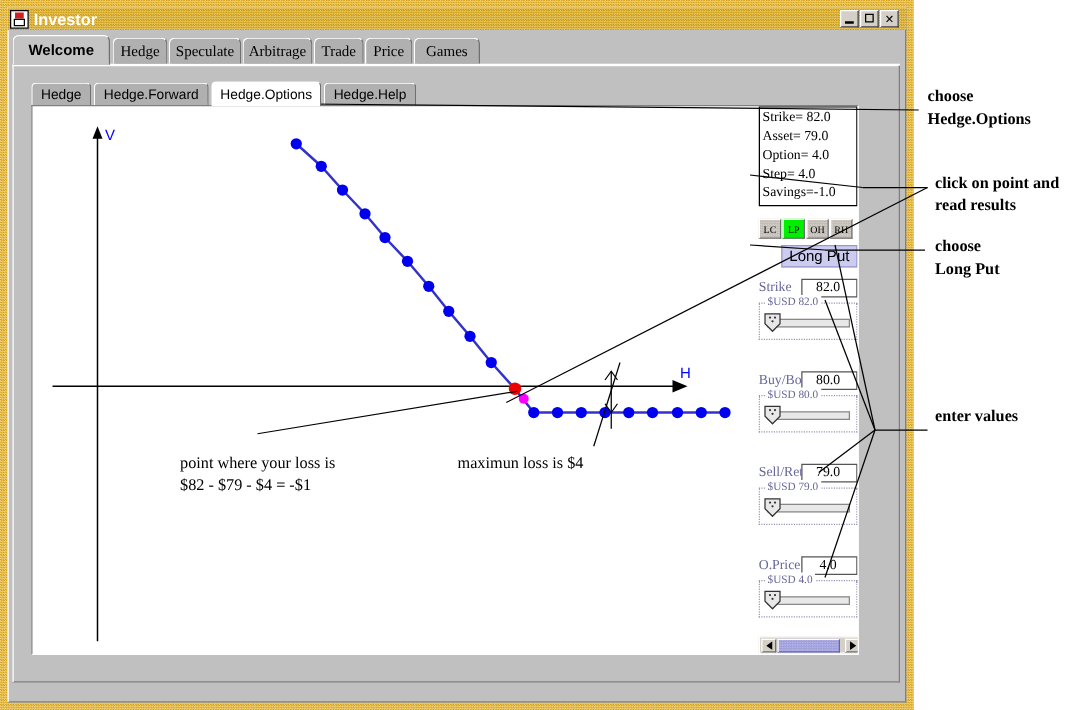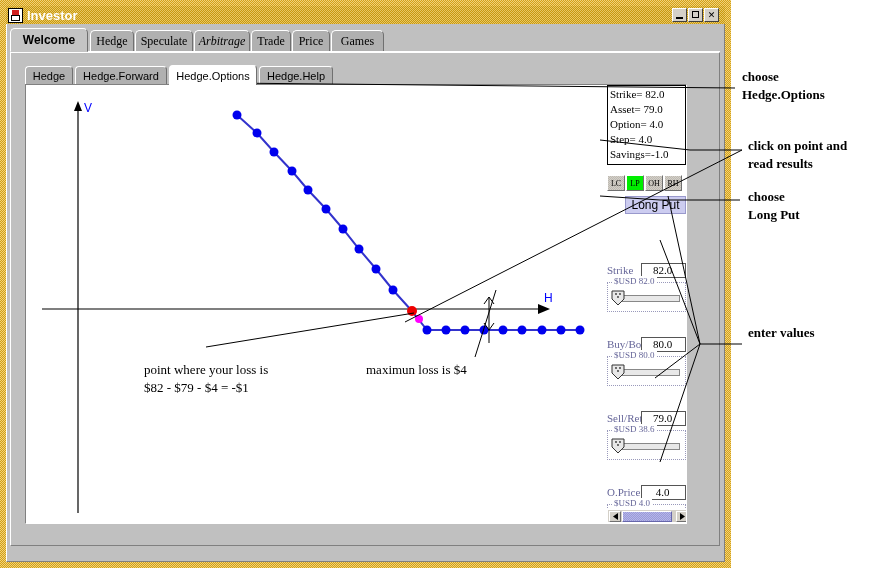--- a/index.html
+++ b/index.html
@@ -89,21 +89,21 @@
       display:flex;align-items:center;justify-content:center;
       background-image:repeating-conic-gradient(#d4d0c8 0% 25%, #bdb9b2 0% 50%);
       background-size:2px 2px;}
   .mbtn.on{background:#00ee00;background-image:none;}
 
   #modelabel{position:absolute;left:18px;top:111px;width:61px;height:18px;
       background:#ccccf0;border:1px solid #9999cc;box-sizing:border-box;
       font-family:"Liberation Sans",sans-serif;font-size:12px;color:#000;
       display:flex;align-items:center;justify-content:center;}
 
-  .fieldgrp{position:absolute;left:0px;width:79px;background:#ffffff;margin-top:40px;}
+  .fieldgrp{position:absolute;left:0px;width:79px;background:#ffffff;}
   .frow{display:flex;align-items:center;height:16px;}
   .flabel{font-family:"Liberation Serif",serif;font-size:11px;color:#666699;
       width:34px;white-space:nowrap;}
   .ftext{flex:1;height:15px;background:#ffffff;border:1px solid #555;
       box-sizing:border-box;font-family:"Liberation Serif",serif;font-size:11px;
       color:#000;text-align:center;padding-right:2px;line-height:13px;}
   .sliderbox{position:relative;margin-top:4px;height:30px;
       border:1px dotted #9999bb;box-sizing:border-box;}
   .sliderbox .cap{position:absolute;left:4px;top:-7px;background:#ffffff;
       padding:0 2px;font-family:"Liberation Serif",serif;font-size:9px;color:#666699;
@@ -161,21 +161,21 @@
     <div id="outer-tab-underline"></div>
     <div class="otab sel" style="left:0px;width:78px;">
         <span>Welcome</span>
       </div>
     <div class="otab" style="left:80px;width:44px;">
         <span>Hedge</span>
       </div>
     <div class="otab" style="left:125px;width:58px;">
         <span>Speculate</span>
       </div>
-    <div class="otab" style="left:184px;width:56px;font-style:italic;">
+    <div class="otab" style="left:184px;width:56px;">
         <span>Arbitrage</span>
       </div>
     <div class="otab" style="left:241px;width:40px;">
         <span>Trade</span>
       </div>
     <div class="otab" style="left:282px;width:38px;">
         <span>Price</span>
       </div>
     <div class="otab" style="left:321px;width:53px;">
         <span>Games</span>
@@ -310,21 +310,21 @@
             </svg>
           </div>
         </div>
 
         <div class="fieldgrp" style="top:285px;">
           <div class="frow">
             <div class="flabel">Sell/Ret</div>
             <div class="ftext">79.0</div>
           </div>
           <div class="sliderbox">
-            <div class="cap">$USD 38.6</div>
+            <div class="cap">$USD 79.0</div>
             <div class="slidertrack"></div>
             <svg class="sliderthumb" viewBox="0 0 14 16">
               <polygon points="1,1 13,1 13,9 7,15 1,9" fill="#e8e8e8" stroke="#333" stroke-width="1"></polygon>
               <circle cx="5" cy="4" r="0.9" fill="#333"></circle>
                 <circle cx="9" cy="4" r="0.9" fill="#333"></circle>
               <circle cx="7" cy="7" r="0.9" fill="#333"></circle>
             </svg>
           </div>
         </div>
 

